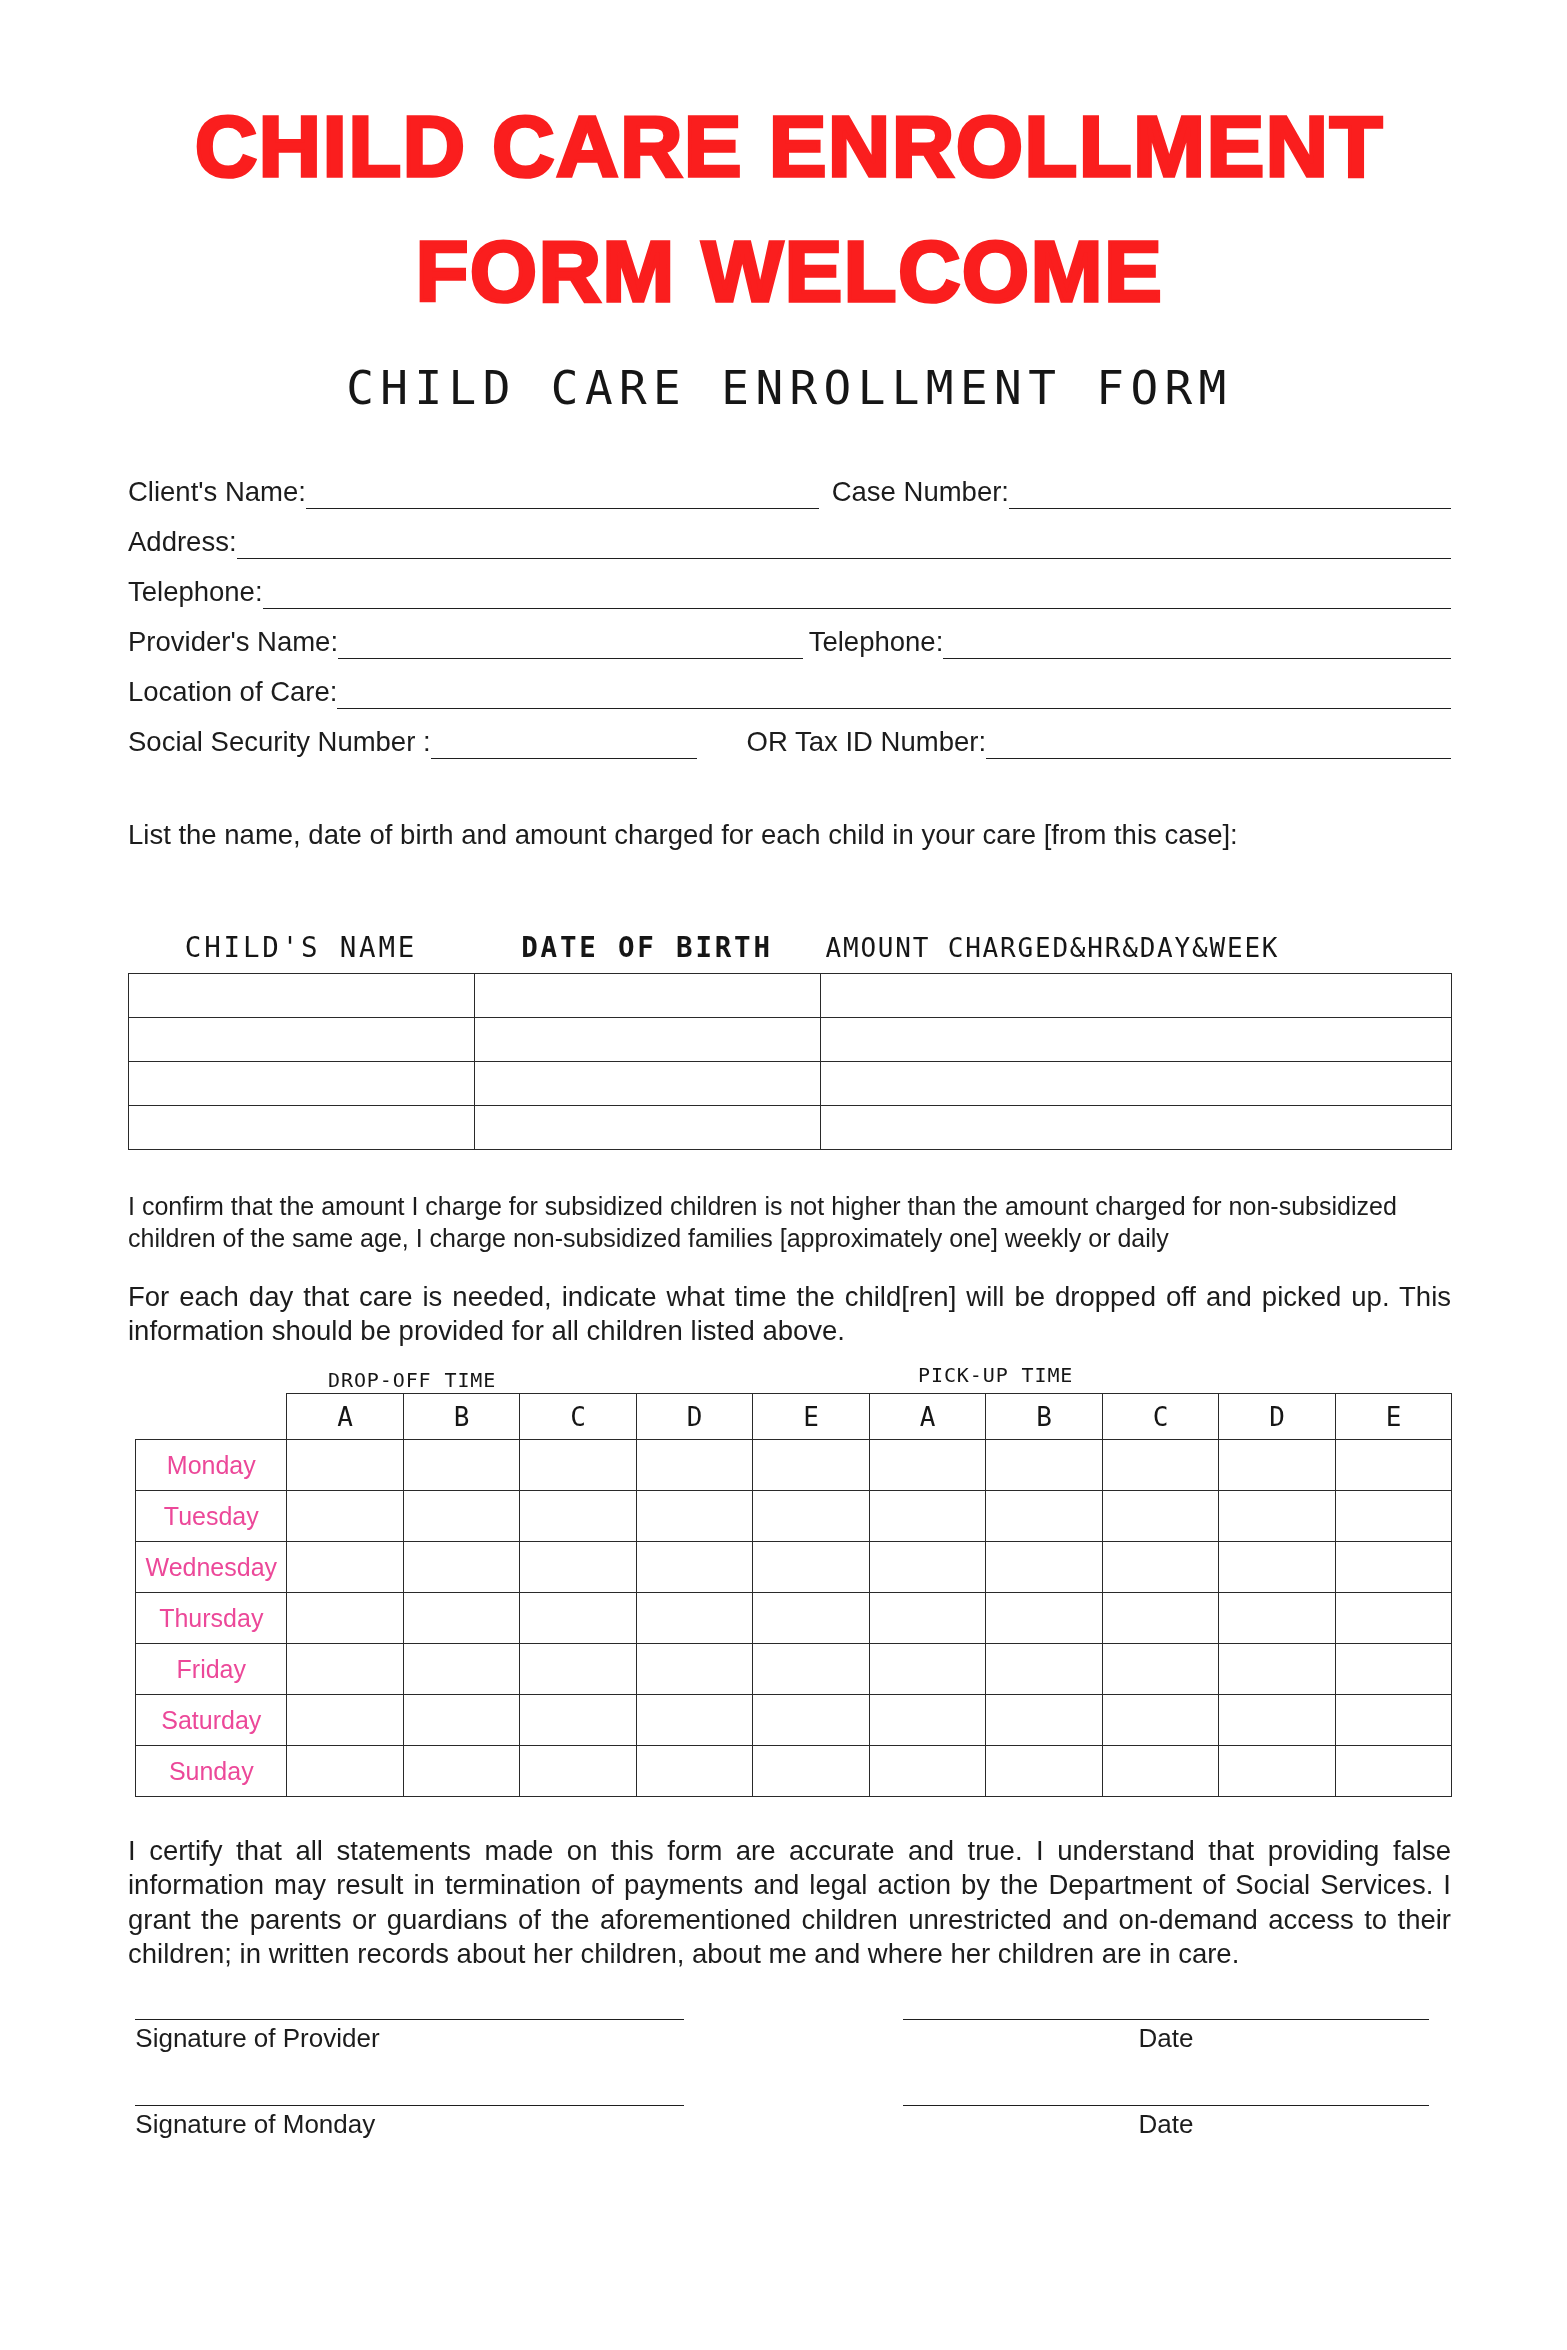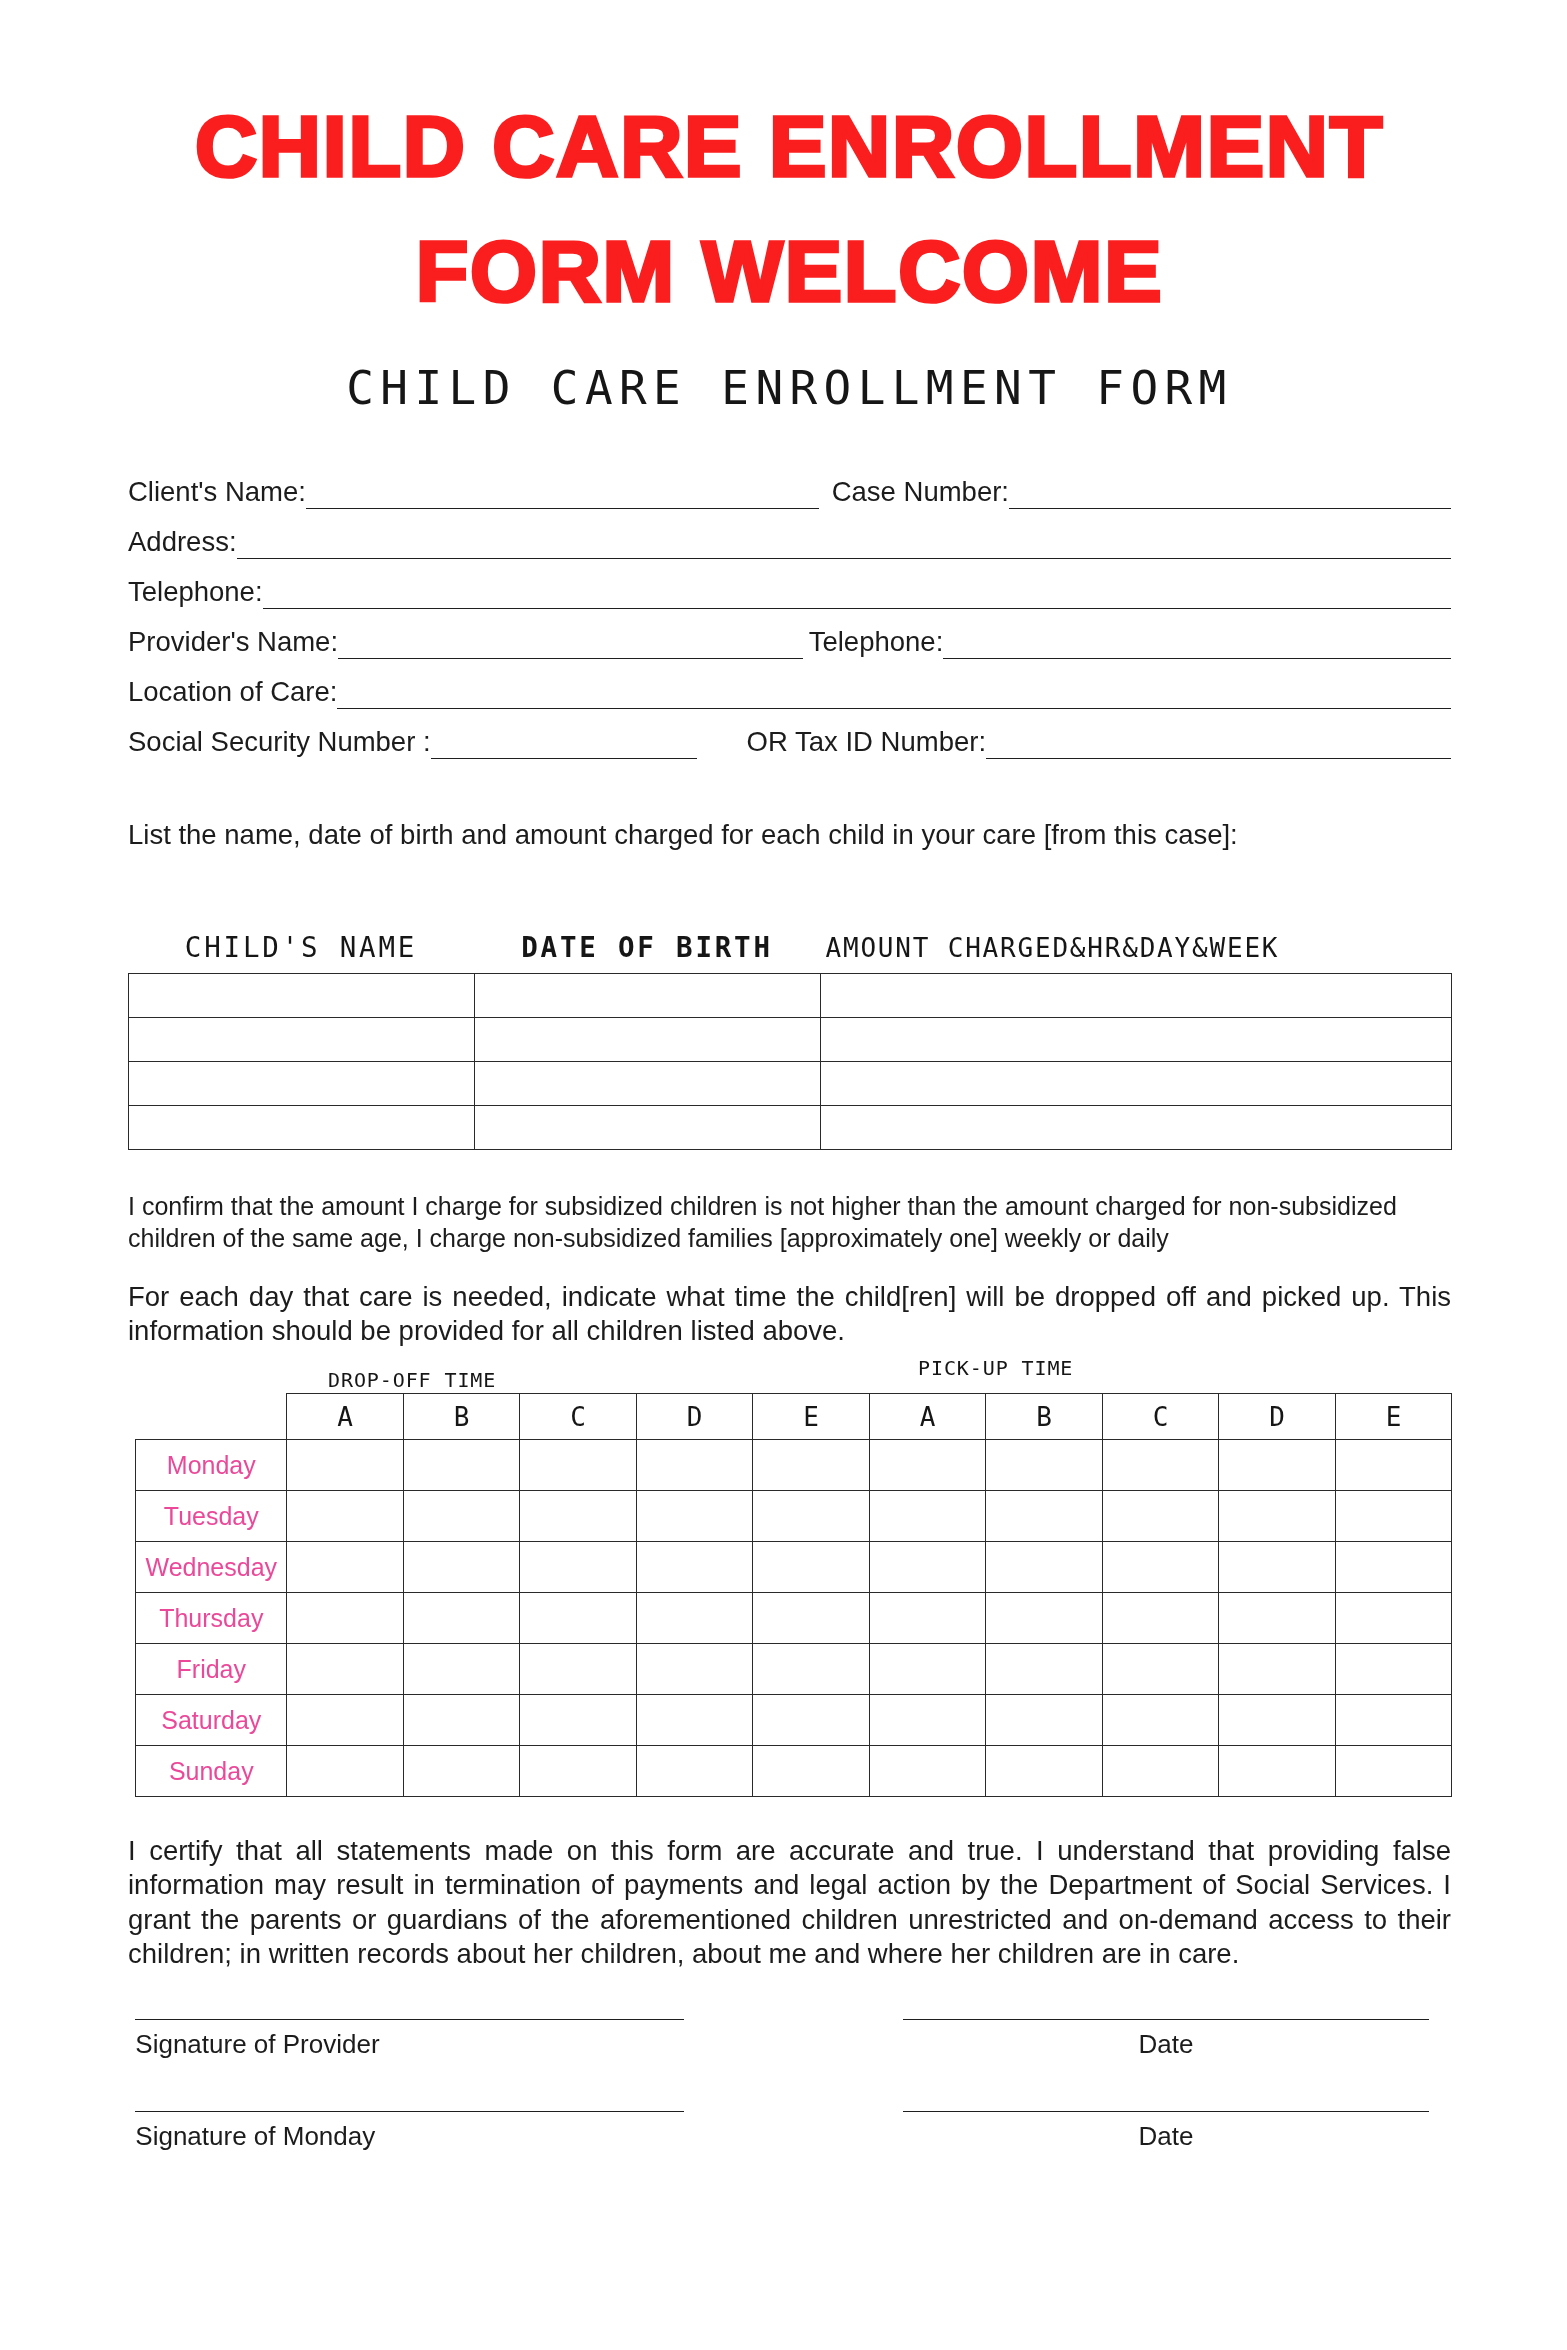--- a/index.html
+++ b/index.html
@@ -89,21 +89,21 @@
   .child-table .c3 { width: 631px; }
   
   .time-labels {
     position: relative;
     height: 29px;
     margin-top: 16.5px;
     font-size: 20px;
     letter-spacing: 0.9px;
   }
   .time-labels .dropoff { position: absolute; left: 200px; bottom: 1.8px; }
-  .time-labels .pickup  { position: absolute; left: 790px; bottom: 13px; }
+  .time-labels .pickup  { position: absolute; left: 790px; bottom: 6px; }
   .sched { width: 1317px; table-layout: fixed; margin-left: 7.3px; }
   .sched td { border: 1.8px solid #2a2a2a; }
   .sched .phantom { border: none; background: transparent; width: 151px; }
   .sched .letter-cell {
     height: 46px;
     text-align: center;
     vertical-align: middle;
     font-size: 26px;
   }
   .sched .day-cell {
@@ -117,21 +117,21 @@
   .sched .slot { height: 51px; }
   
   .sig-section { margin-top: 48px; }
   .sig-row {
     display: flex;
     justify-content: space-between;
     margin-left: 7.3px;
     margin-right: 22px;
   }
   .sig-row.second { margin-top: 51px; }
-  .sig-col { border-top: 1.8px solid #1f1f1f; padding-top: 9px; font-size: 26px; }
+  .sig-col { border-top: 1.8px solid #1f1f1f; padding-top: 3px; font-size: 26px; }
   .sig-col.provider, .sig-col.parent { width: 549px; text-align: left; }
   .sig-col.date { width: 526px; text-align: center; }
 </style>
 </head>
 <body>
 
 <div class="page">
 
   <h1 class="title">
     <span class="title-line">CHILD CARE ENROLLMENT</span>

